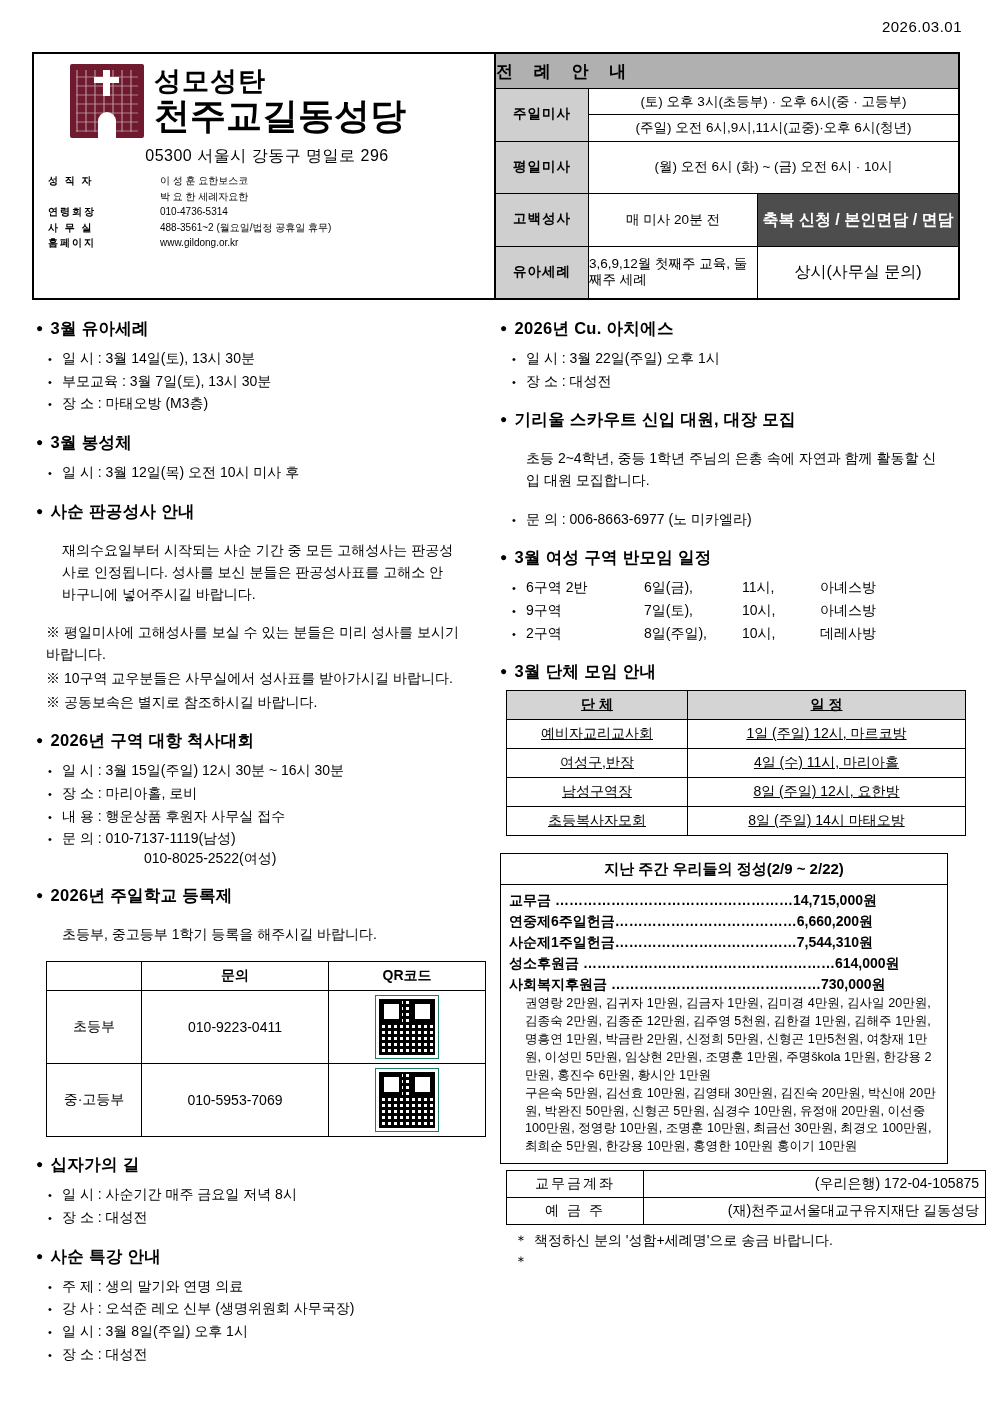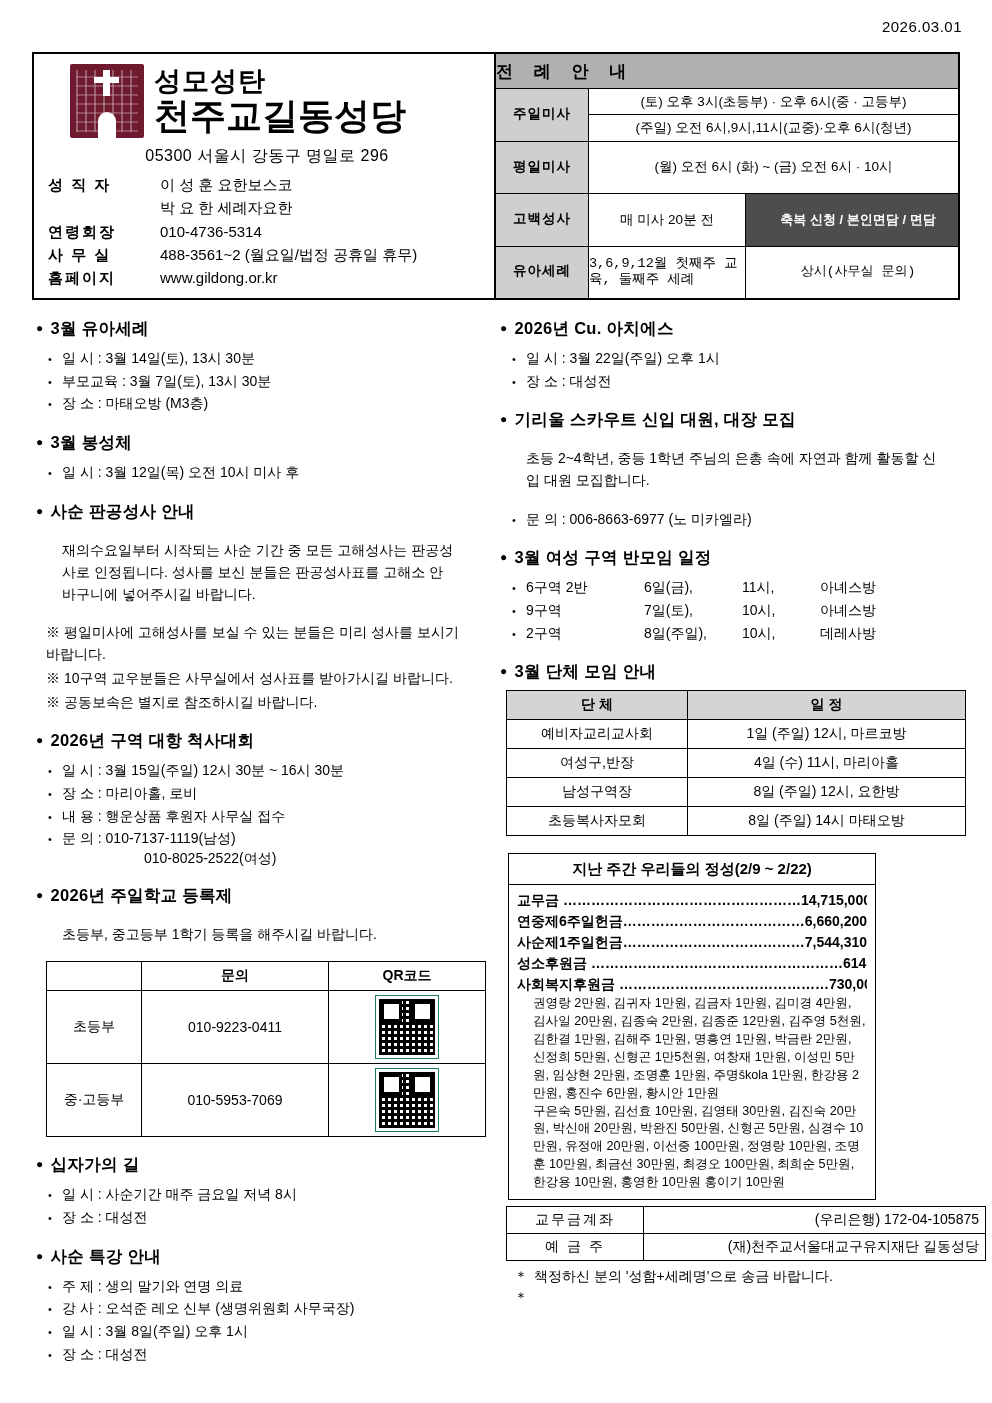--- a/index.html
+++ b/index.html
@@ -108,21 +108,21 @@
     margin-top: 3px;
   }
   .addr {
     text-align: center;
     font-size: 16px;
     margin-top: 8px;
     letter-spacing: 0.5px;
   }
   .info-lines {
     margin-top: 6px;
-    font-size: 15px;
+    font-size: 10px;
     line-height: 1.55;
   }
   .info-row {
     display: flex;
   }
   .info-label {
     width: 112px;
     font-weight: bold;
     letter-spacing: 2px;
     flex: none;
@@ -149,21 +149,21 @@
   .mr-grid {
     flex: 1;
     display: flex;
     flex-direction: column;
   }
   .mr-row {
     display: flex;
     border-bottom: 1.5px solid #000;
     flex: 1;
   }
-  .mr-row:last-child { border-bottom: none; font-family: Liberation Mono, monospace; }
+  .mr-row:last-child { border-bottom: none; }
   .mr-key {
     width: 92px;
     flex: none;
     background: #cfcfcf;
     border-right: 1.5px solid #000;
     display: flex;
     align-items: center;
     justify-content: center;
     font-weight: bold;
     font-size: 13.5px;
@@ -207,25 +207,24 @@
     font-size: 13.5px;
     border-right: 1.5px solid #000;
   }
   .mr-val-split .b {
     width: 200px;
     background: #4d4d4d;
     color: #ffffff;
     display: flex;
     align-items: center;
     justify-content: center;
-    font-size: 13px;
+    font-size: 16px;
     font-weight: bold;
     text-align: left;
     line-height: 1.25;
-    padding-left: 12px;
   }
   .mr-val-split .b.light {
     background: transparent;
     color: #000;
     font-weight: normal;
   }
   .mr-val-small {
     font-size: 12px;
     line-height: 1.2;
   }
@@ -317,29 +316,29 @@
     content: "";
     position: absolute;
     width: 15px; height: 15px;
     border: 3px solid #000;
     background: #fff;
   }
   .qr-img::before { top: 2px; left: 2px; }
   .qr-img::after { top: 2px; right: 2px; }
   .qr-img.g2 { outline-color: #1a7f5a; }
 
-  .group-tbl { width: 440px; margin-left: 6px; }
+  .group-tbl { width: 440px; margin-left: 6px; text-decoration: underline; }
   .group-tbl th { background: #d4d4d4; font-weight: bold; }
   .group-tbl td.name { width: 172px; }
 
   
   .don-box {
     border: 1.4px solid #000;
-    margin-left: 8px;
-    width: 368px;
+    margin-left: 0;
+    width: 448px;
     box-sizing: border-box;
     margin-top: 12px;
   }
   .don-title {
     text-align: center;
     font-weight: bold;
     font-size: 15px;
     padding: 6px 0 5px;
     border-bottom: 1.4px solid #000;
   }

